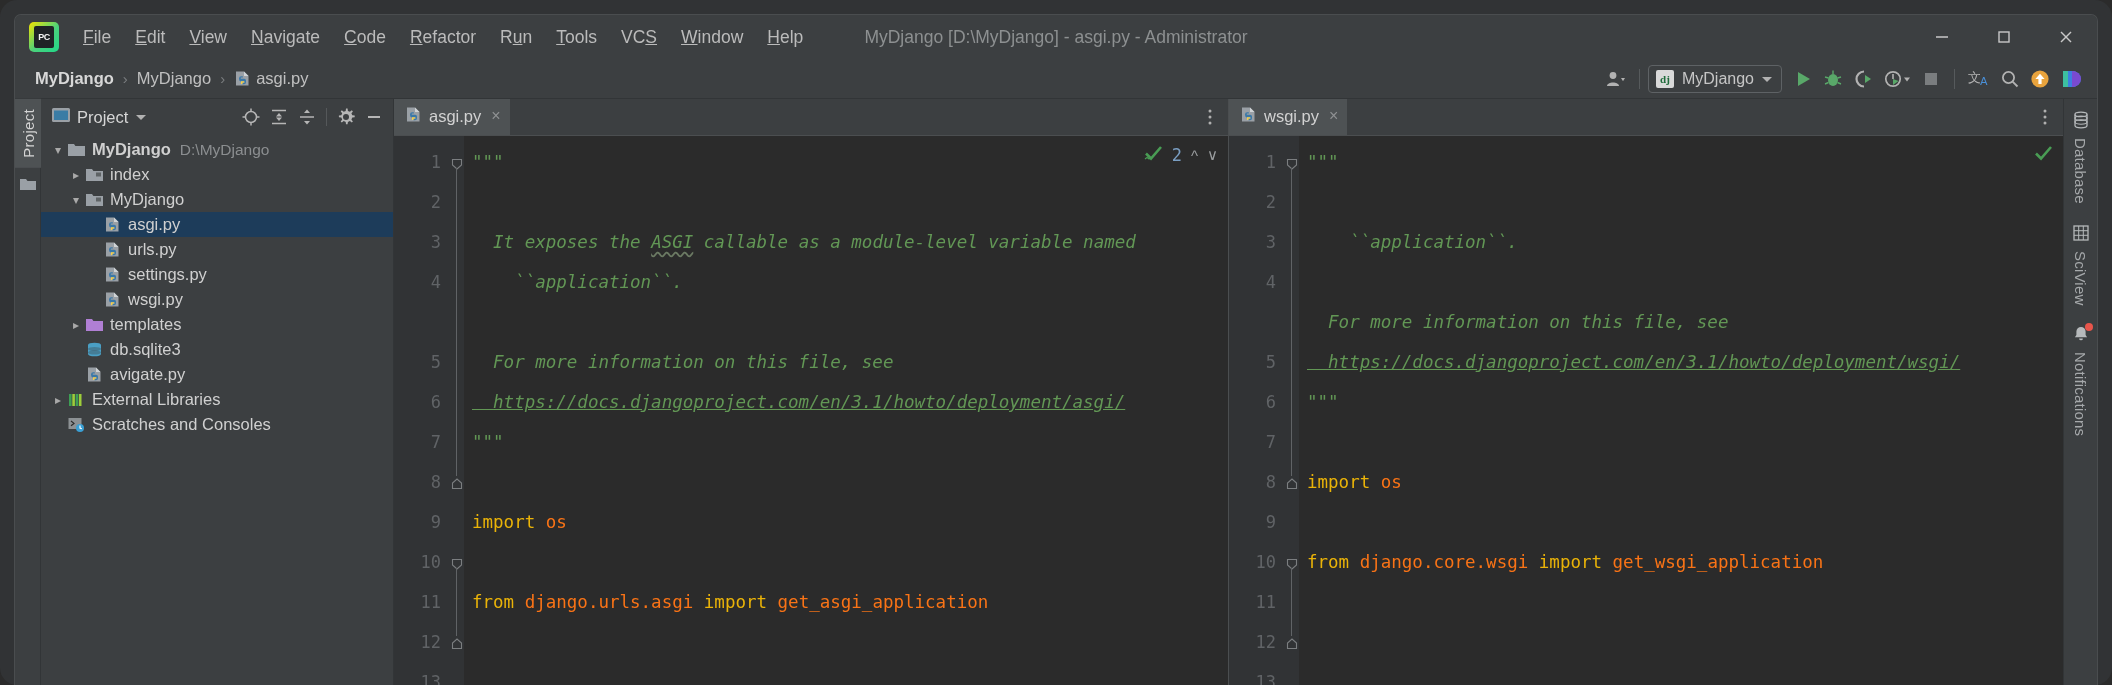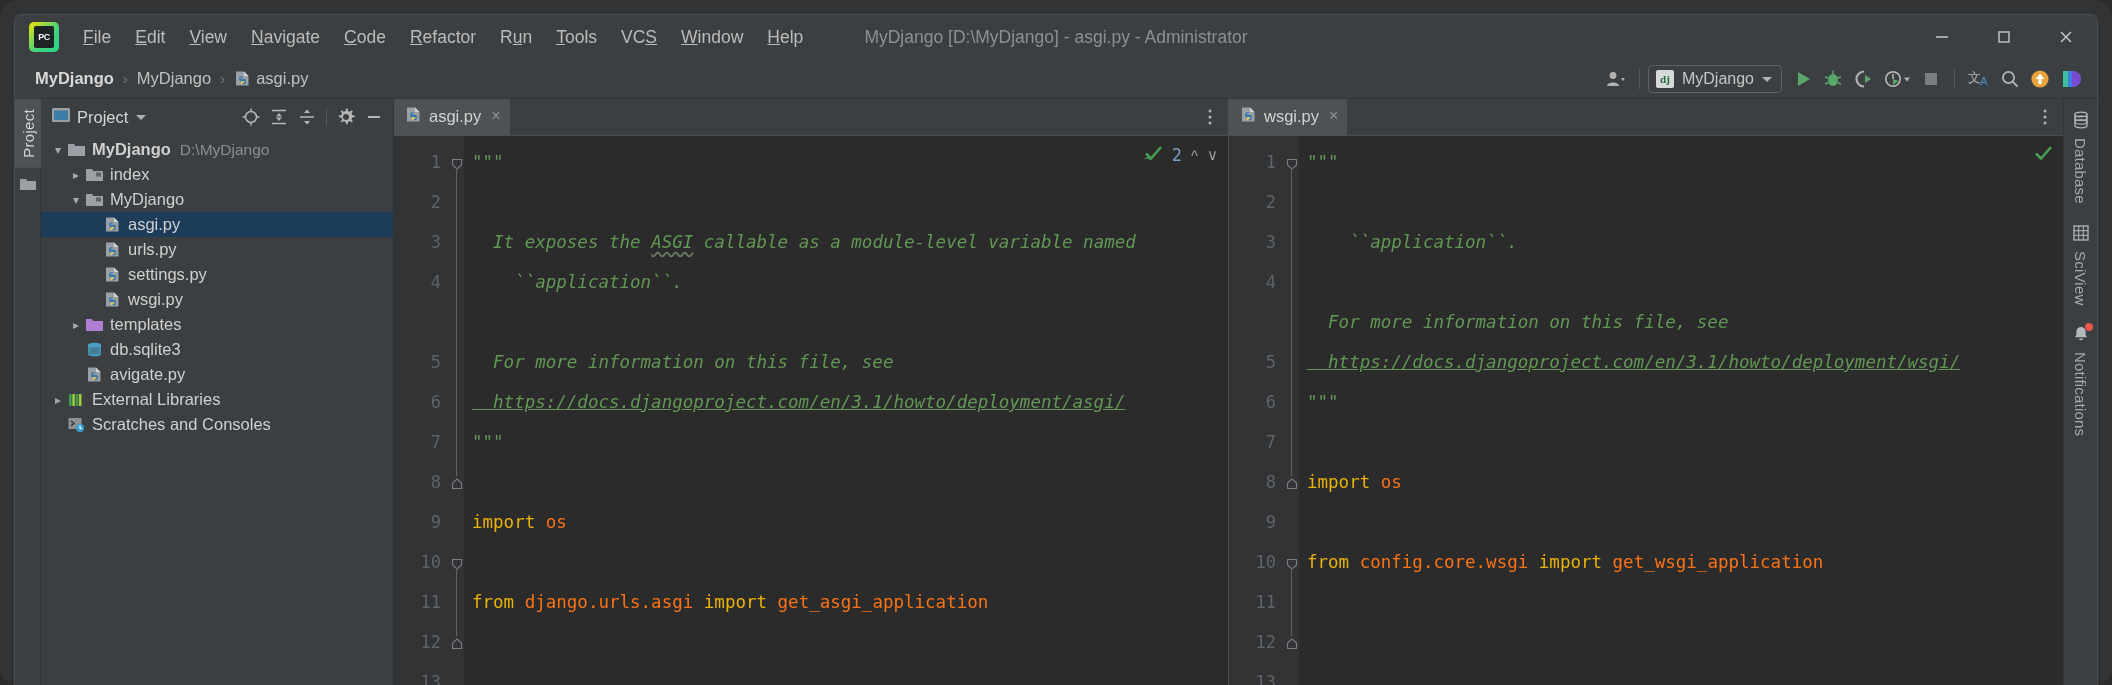--- a/index.html
+++ b/index.html
@@ -732,21 +732,21 @@
                 <div class="cline"><span class="tok-str">"""</span></div>
                 <div class="cline">&nbsp;</div>
                 <div class="cline"><span class="tok-str">    ``application``.</span></div>
                 <div class="cline">&nbsp;</div>
                 <div class="cline"><span class="tok-str">  For more information on this file, see</span></div>
                 <div class="cline"><span class="tok-str-u">  https://docs.djangoproject.com/en/3.1/howto/deployment/wsgi/</span></div>
                 <div class="cline"><span class="tok-str">"""</span></div>
                 <div class="cline">&nbsp;</div>
                 <div class="cline"><span class="tok-kw">import</span><span class="tok-id"> os</span></div>
                 <div class="cline">&nbsp;</div>
-                <div class="cline"><span class="tok-kw">from</span><span class="tok-id"> config.core.wsgi </span><span class="tok-kw">import</span><span class="tok-id"> get_wsgi_application</span></div>
+                <div class="cline"><span class="tok-kw">from</span><span class="tok-id"> django.core.wsgi </span><span class="tok-kw">import</span><span class="tok-id"> get_wsgi_application</span></div>
                 <div class="cline">&nbsp;</div>
               </div>
               <div class="scrollstrip"></div>
               <div class="inspect">
                 <span><svg width="19" height="18" viewBox="0 0 19 18">
                     <path d="M2 9.5 L7 14.5 L17 3" fill="none" stroke="#499c54" stroke-width="2.6"></path>
                   </svg></span>
               </div>
             </div>
           </div>

